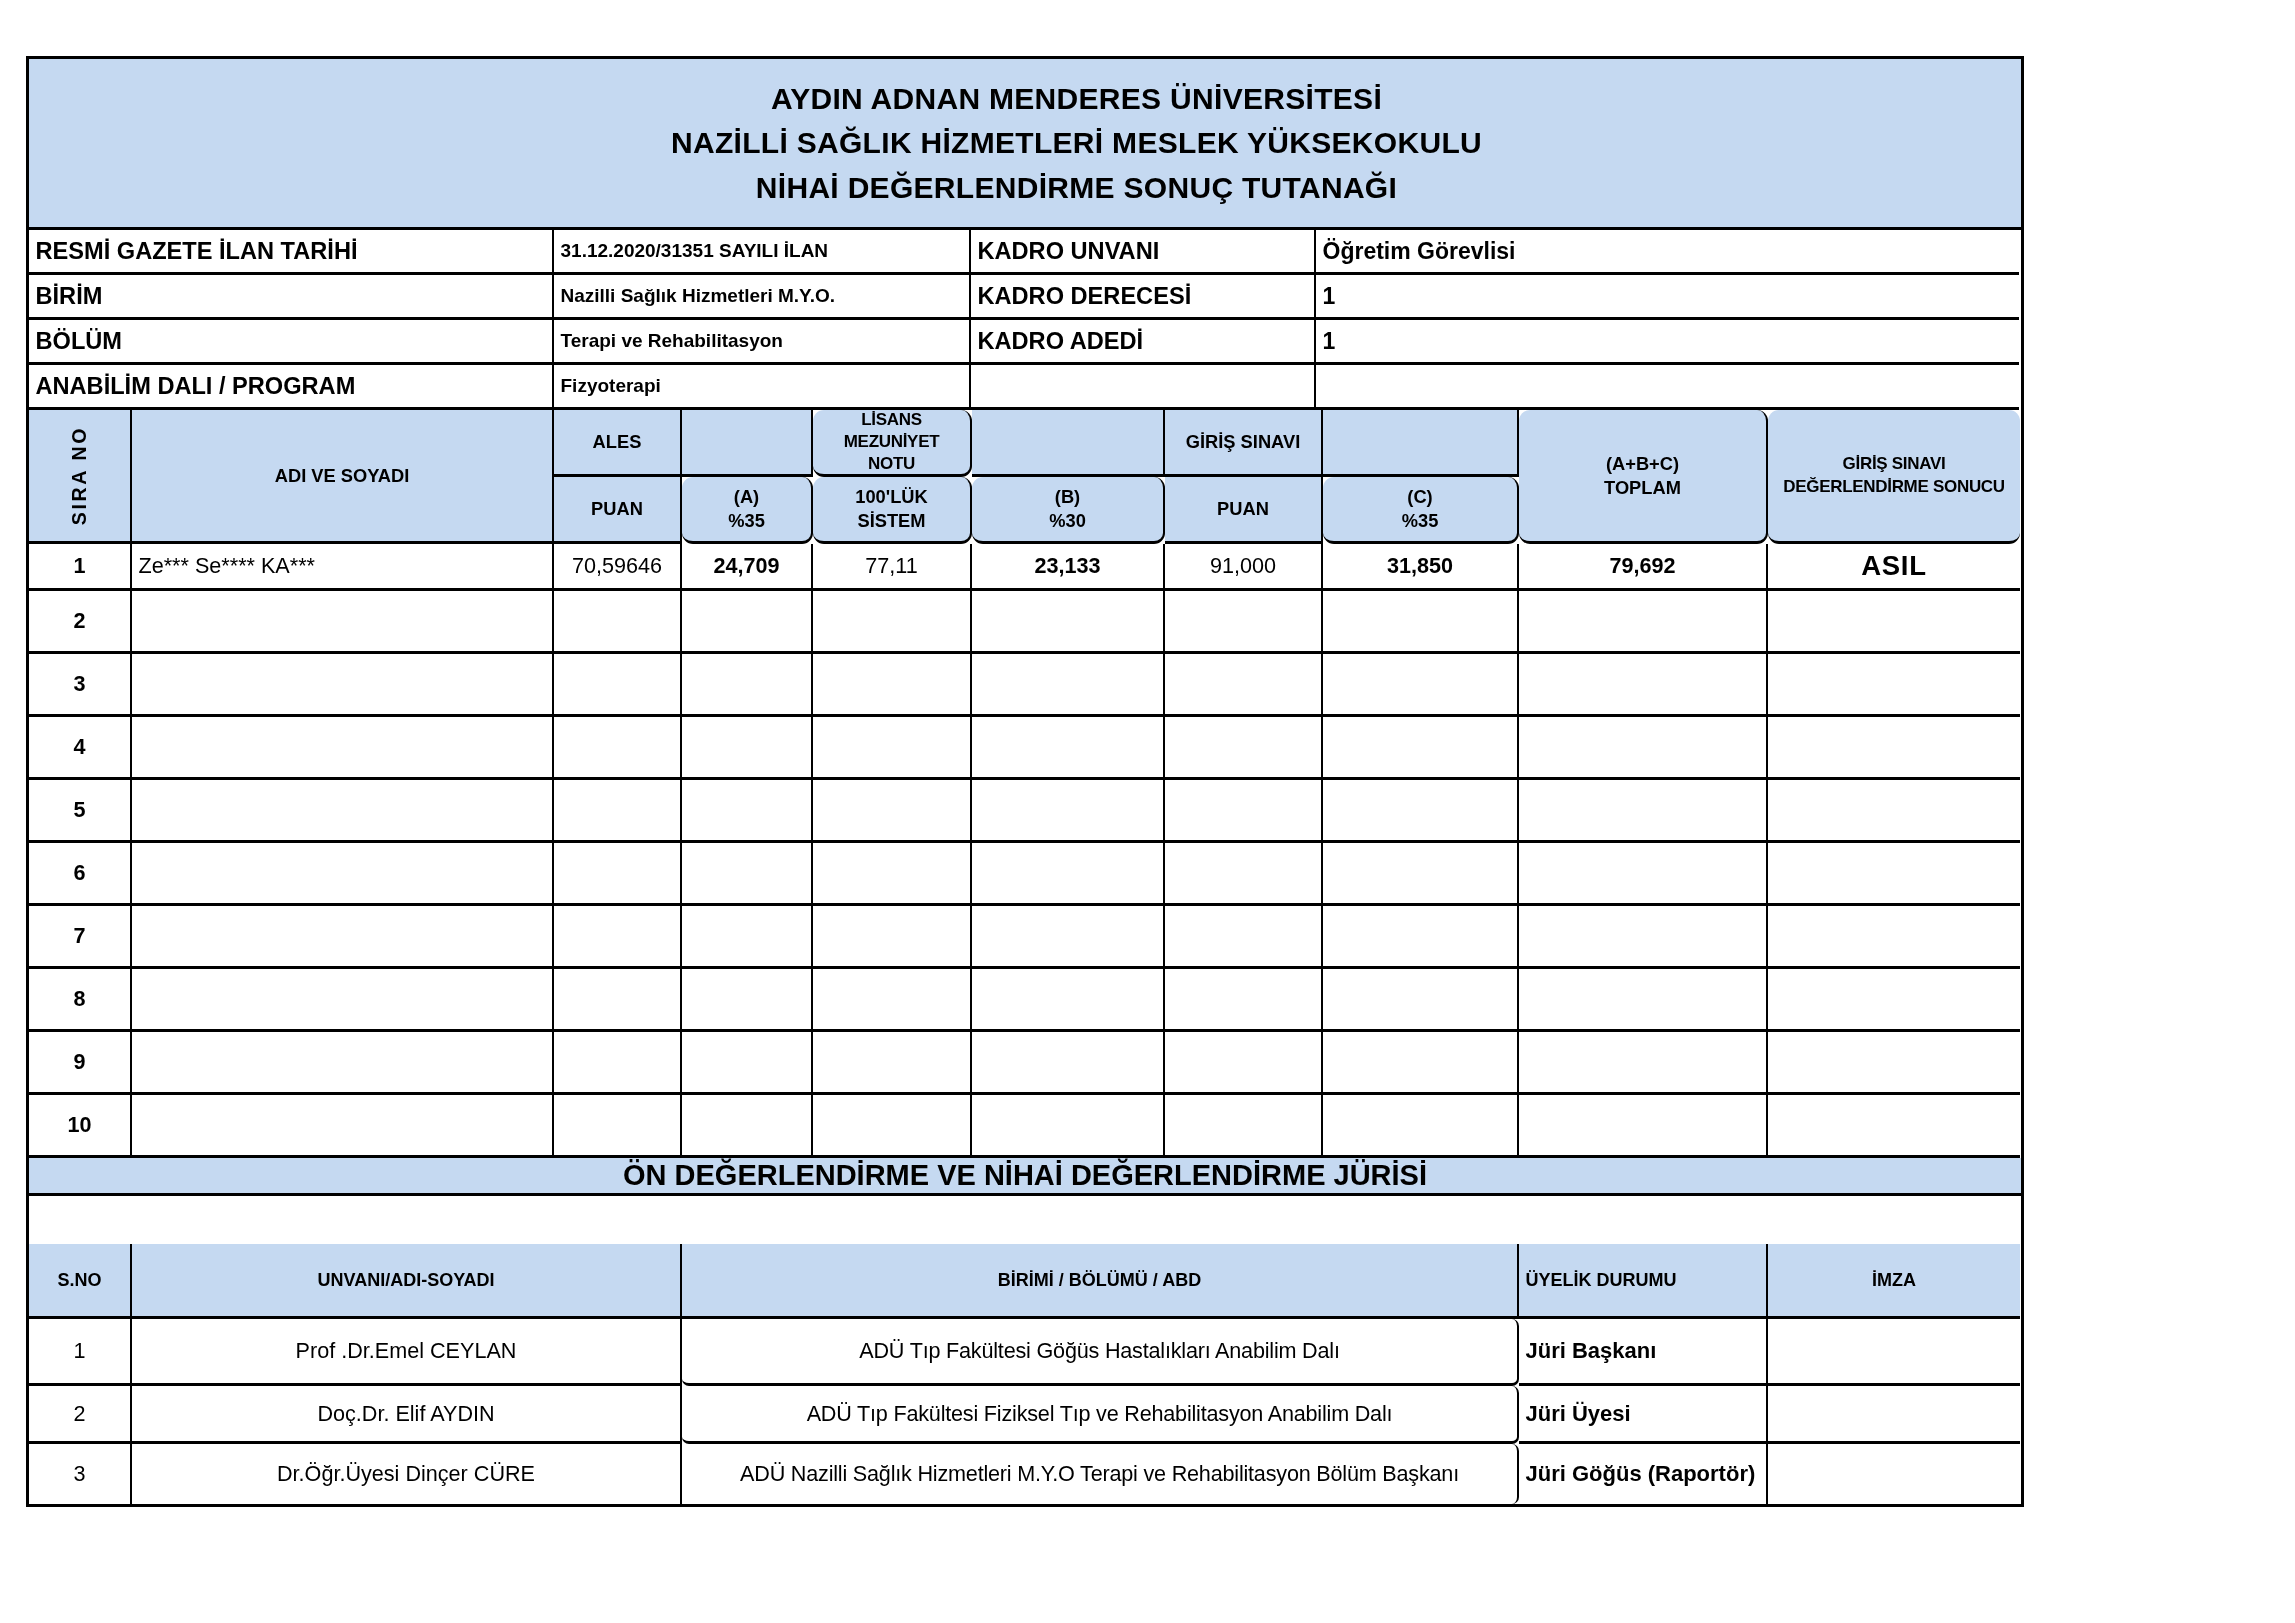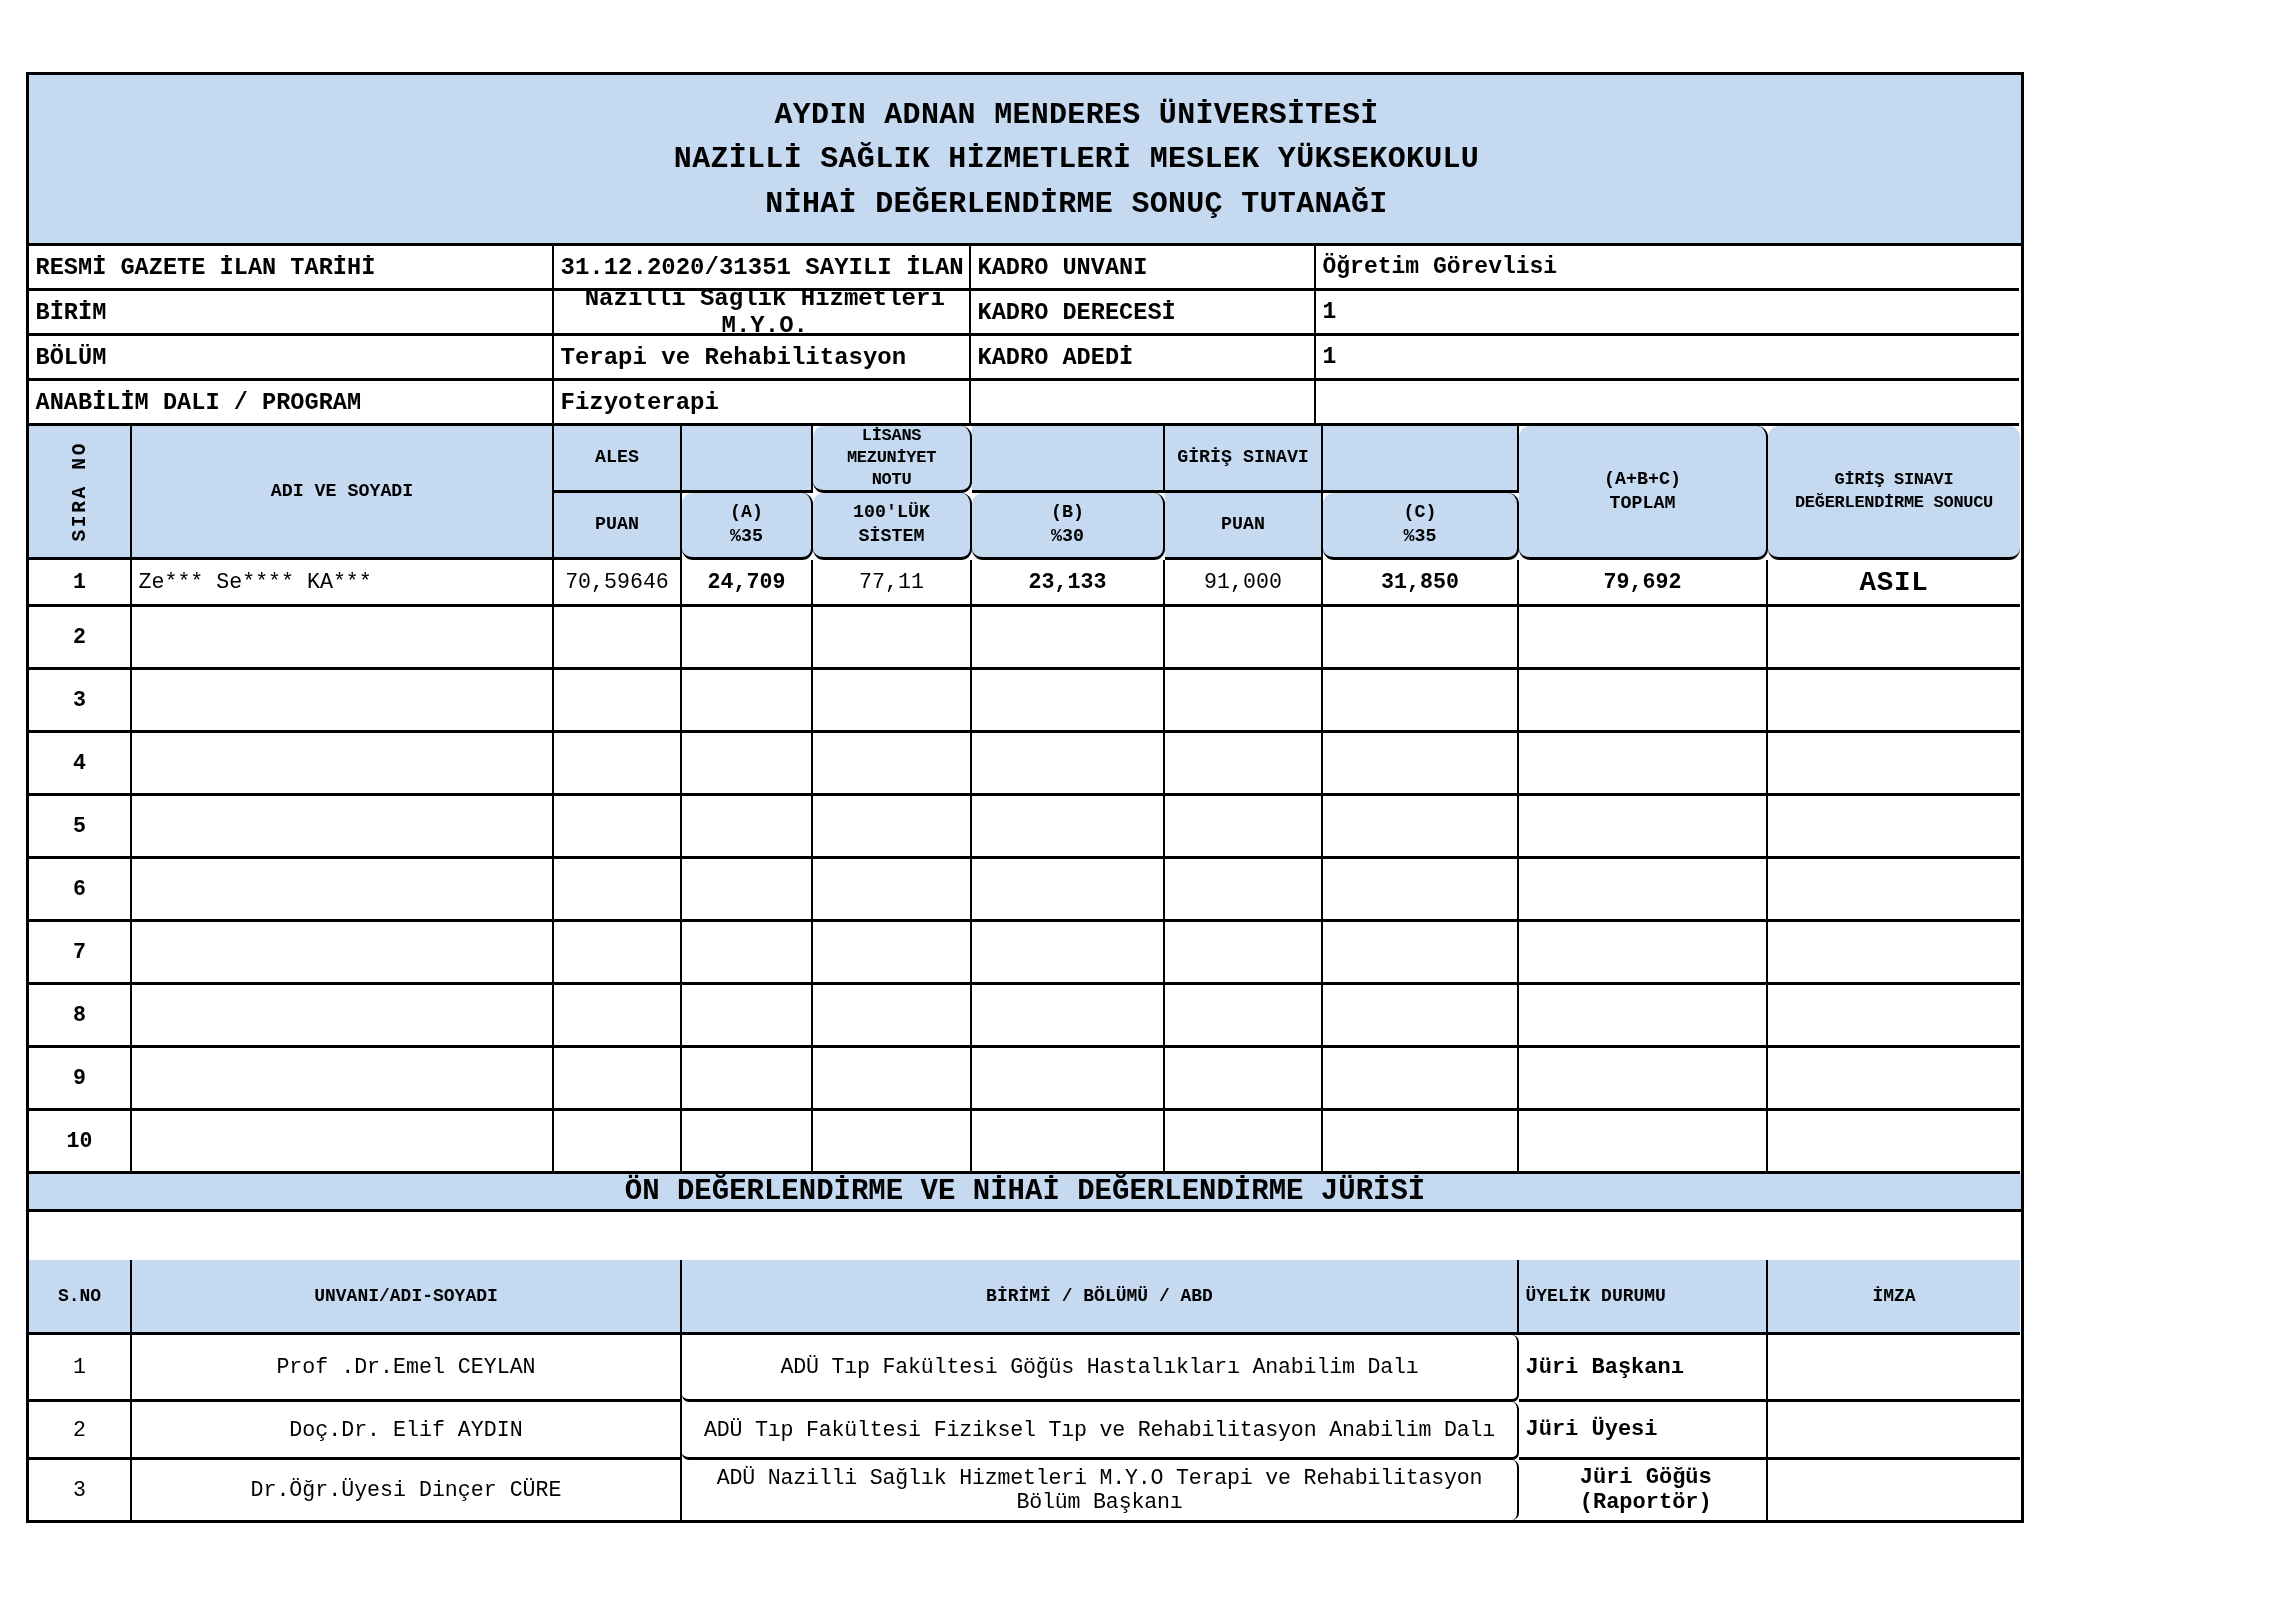--- a/index.html
+++ b/index.html
@@ -5,25 +5,24 @@
   * { box-sizing: border-box; margin: 0; padding: 0; }
   html, body { width: 2295px; height: 1623px; }
   body {
     background: #ffffff;
     color: #000;
     font-family: "Liberation Sans", sans-serif;
     position: relative;
   }
   .doc {
     position: absolute;
-    left: 26px; top: 72px;
+    left: 26px; top: 56px;
     width: 1998px;
     border: 3.9px solid #000;
     background: #fff;
-    font-family: Liberation Mono, monospace;
   }
   .grid { display: grid; }
   .cols-main { grid-template-columns: 103px 422px 128px 131px 159px 193px 158px 196px 249px 252px; }
   .cols-info { grid-template-columns: 525px 417px 345px 703px; }
   .cols-jury { grid-template-columns: 103px 550px 837px 249px 252px; }
 
   .cell {
     border-right: 2px solid #000;
     border-bottom: 3.3px solid #000;
     display: flex;
@@ -46,21 +45,21 @@
     border-bottom: 3.3px solid #000;
     display: flex; flex-direction: column;
     justify-content: center; align-items: center;
     gap: 10.5px;
   }
   .title-line { font-size: 30px; font-weight: bold; letter-spacing: 0.3px; }
 
   
   .cols-info > .cell { height: 45px; }
   .ilabel  { font-size: 23.6px; font-weight: bold; }
-  .ival    { font-size: 24px; font-weight: bold; text-align: center; }
+  .ival    { font-size: 19px; font-weight: bold; text-align: center; }
   .ival2   { font-size: 23px; font-weight: bold; }
 
   
   .main-header { grid-template-rows: 67px 67px; }
   .h  { font-weight: bold; font-size: 18.3px; line-height: 1.3; }
   .hs { font-weight: bold; font-size: 17px; line-height: 1.3; letter-spacing: -0.3px; }
   .span2 { grid-row: span 2; }
   .vert-text {
     writing-mode: vertical-rl;
     transform: rotate(180deg);

